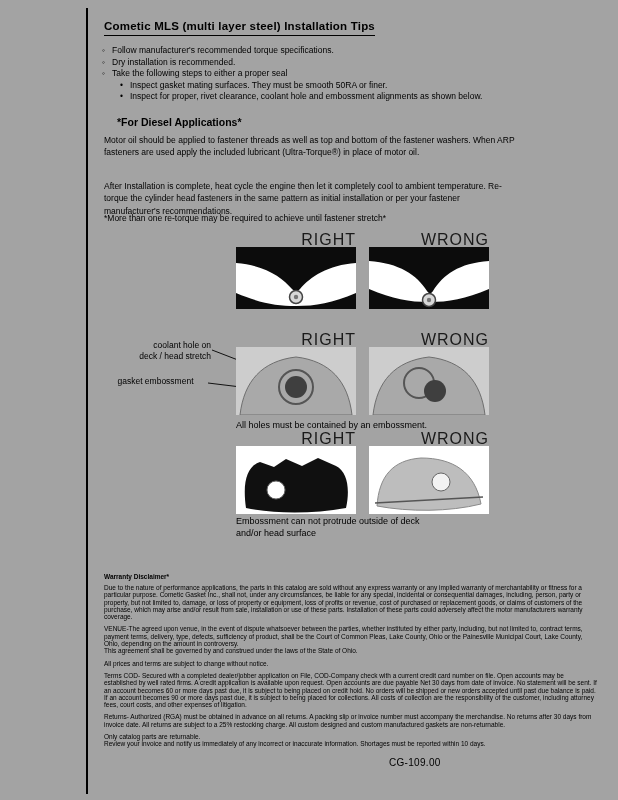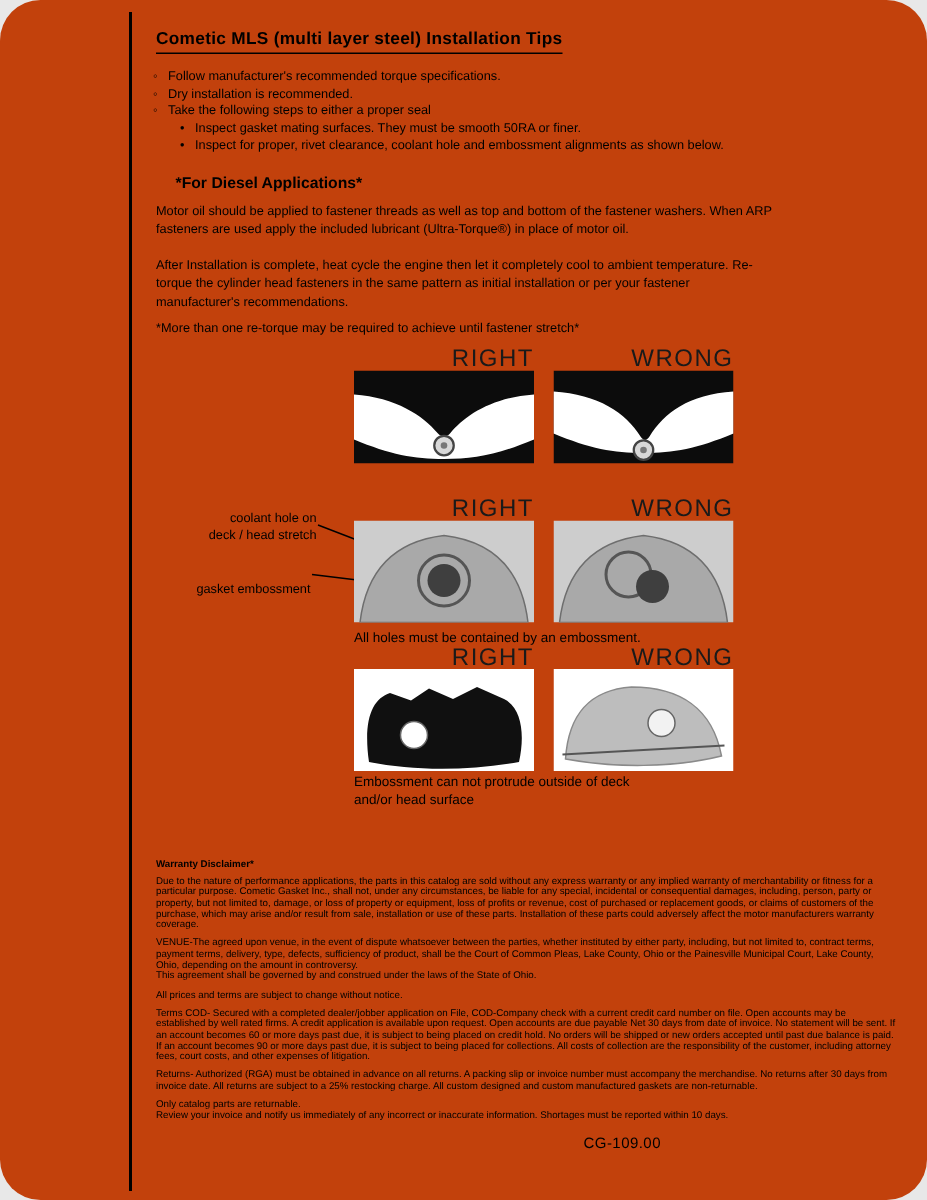--- a/index.html
+++ b/index.html
@@ -1,58 +1,58 @@
 <!DOCTYPE html>
 <html><head>
 <meta charset="utf-8">
 <style>
   * { margin:0; padding:0; box-sizing:border-box; }
   html,body { background:#e8e8e8; }
   .page {
     position:relative; width:618px; height:800px; margin:0 auto;
-    background:#c2410c; color:#000;
-    font-family:"Liberation Sans", sans-serif; overflow:hidden;border-radius:27px;
+    background:#a3a3a3; color:#000;
+    font-family:"Liberation Sans", sans-serif; overflow:hidden;
   }
   .left-rule { position:absolute; left:86px; top:8px; width:2px; height:786px; background:#000; }
 
   .title {
     position:absolute; left:104px; top:20px;
     font-size:11.5px; font-weight:bold; letter-spacing:0.2px;
     border-bottom:1.5px solid #000; padding-bottom:3px; white-space:nowrap;
   }
 
   .bullets { position:absolute; left:100px; top:45px; font-size:8.5px; }
   .bullet-row { display:flex; gap:5px; line-height:11.6px; white-space:nowrap; }
   .bullet-row.sub { margin-left:18px; }
   .marker { width:7px; text-align:center; flex:0 0 auto; }
 
   .diesel-heading { position:absolute; left:104px; top:116px; font-size:10.5px; font-weight:bold;margin-left:13px; }
   .para { position:absolute; left:104px; width:414px; font-size:8.5px; line-height:12.4px; }
   .para1 { top:134px; }
-  .para2 { top:170px; }
+  .para2 { top:180px; }
   .note  { top:212px; white-space:nowrap; }
 
   .col-header { position:absolute; width:120px; text-align:right; font-size:16px; letter-spacing:1px; color:#1a1a1a; }
   .h-r1l{left:236px;top:231px} .h-r1r{left:369px;top:231px}
   .h-r2l{left:236px;top:331px} .h-r2r{left:369px;top:331px}
   .h-r3l{left:236px;top:430px} .h-r3r{left:369px;top:430px}
 
   .diagram { position:absolute; width:120px; }
   .img-r1l{left:236px;top:247px;height:62px} .img-r1r{left:369px;top:247px;height:62px}
   .img-r2l{left:236px;top:347px;height:68px} .img-r2r{left:369px;top:347px;height:68px}
   .img-r3l{left:236px;top:446px;height:68px} .img-r3r{left:369px;top:446px;height:68px}
   .diagram svg { display:block; width:120px; }
 
   .caption { position:absolute; font-size:9px; line-height:12px; }
   .cap-r1{left:236px;top:313px;white-space:nowrap}
   .cap-r2{left:236px;top:419px;white-space:nowrap}
   .cap-r3{left:236px;top:515px;width:210px}
 
   .coolant-label { position:absolute; left:108px; top:340px; width:103px; text-align:right; font-size:8.5px; line-height:11px; }
-  .embossment-label { position:absolute; left:104px; top:376px; width:103px; text-align:right; font-size:8.5px;margin-top:11px; }
+  .embossment-label { position:absolute; left:104px; top:376px; width:103px; text-align:center; font-size:8.5px; }
   .connector-overlay { position:absolute; left:205px; top:338px; width:95px; height:60px; pointer-events:none; }
 
   .warranty { position:absolute; left:104px; top:573px; width:494px; }
   .w-head { font-size:6.5px; font-weight:bold; margin-bottom:4px; }
   .w-p { font-size:6.5px; line-height:7.3px; margin-bottom:5px; text-align:left; }
   .w-p.tight { margin-bottom:0; }
 
   .footer-code { position:absolute; left:389px; top:757px; font-size:10px; letter-spacing:0.3px; }
 </style>
 </head>

